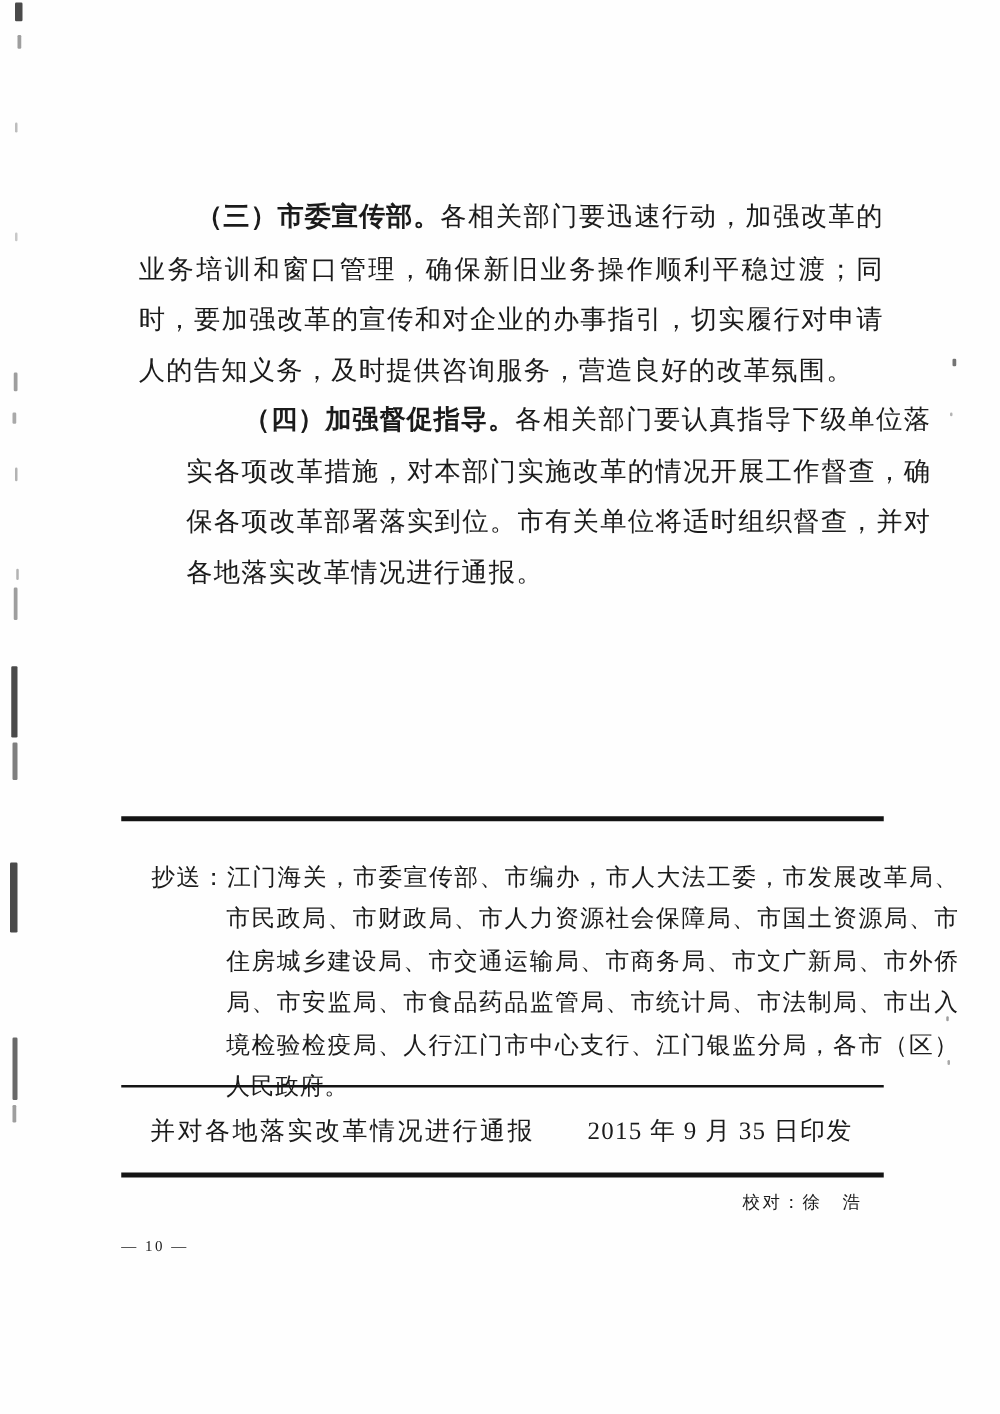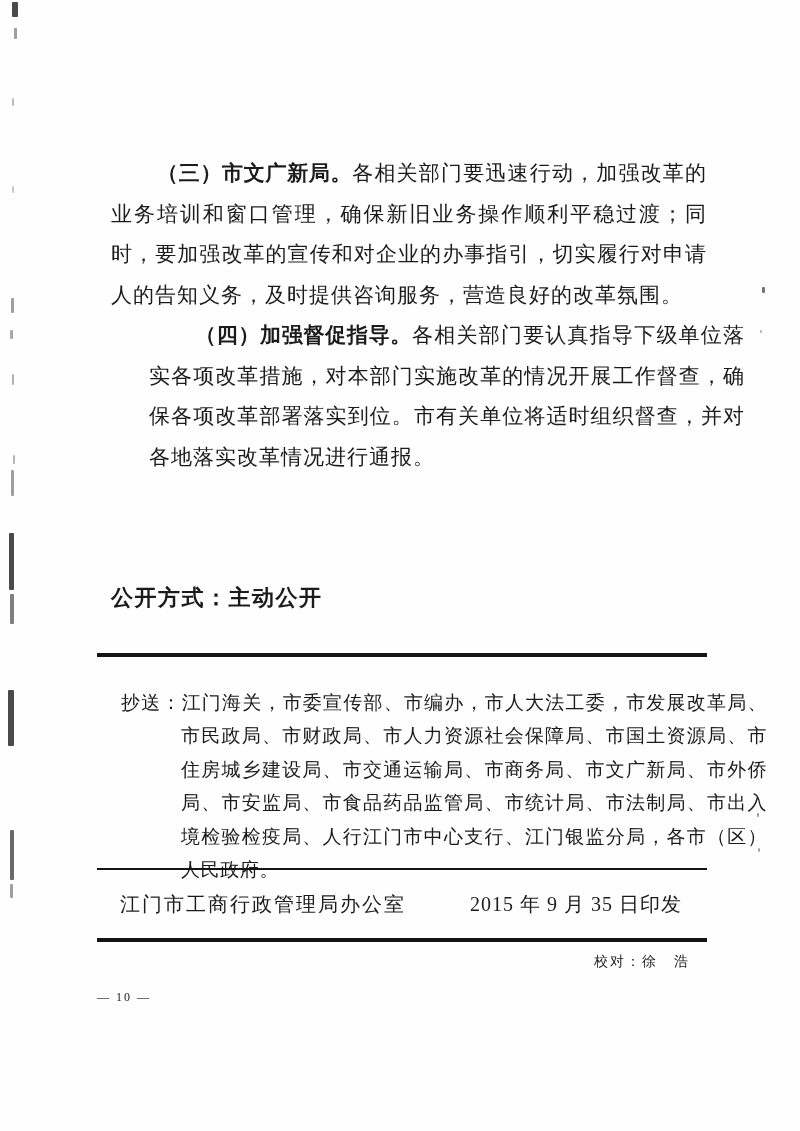--- a/index.html
+++ b/index.html
@@ -120,34 +120,33 @@
   .s1  { left: 762px; top: 287px; width: 3px; height: 6px; opacity: .65; }
   .s2  { left: 760px; top: 330px; width: 2px; height: 3px; opacity: .35; }
   .s3  { left: 757px; top: 813px; width: 2px; height: 4px; opacity: .45; }
   .s4  { left: 758px; top: 848px; width: 2px; height: 4px; opacity: .40; }
 </style>
 </head>
 <body>
 
 <div class="page">
 
-  <p class="body-para para-3"><span class="para-heading">（三）市文广新局。</span><span>各相关部门要迅速行动，加强改革的业务培训和窗口管理，确保新旧业务操作顺利平稳过渡；同时，要加强改革的宣传和对企业的办事指引，切实履行对申请人的告知义务，及时提供咨询服务，营造良好的改革氛围。</span></p>
+  <p class="body-para para-3"><span class="para-heading">（三）市委宣传部。</span><span>各相关部门要迅速行动，加强改革的业务培训和窗口管理，确保新旧业务操作顺利平稳过渡；同时，要加强改革的宣传和对企业的办事指引，切实履行对申请人的告知义务，及时提供咨询服务，营造良好的改革氛围。</span></p>
 
   <p class="body-para para-4"><span class="para-heading">（四）加强督促指导。</span><span>各相关部门要认真指导下级单位落实各项改革措施，对本部门实施改革的情况开展工作督查，确保各项改革部署落实到位。市有关单位将适时组织督查，并对各地落实改革情况进行通报。</span></p>
 
-  <div class="disclosure">公开方式：主动公开</div>
 
   <div class="rule rule-top"></div>
 
   <p class="cc-block"><span>抄送：</span><span>江门海关，市委宣传部、市编办，市人大法工委，市发展改革局、市民政局、市财政局、市人力资源社会保障局、市国土资源局、市住房城乡建设局、市交通运输局、市商务局、市文广新局、市外侨局、市安监局、市食品药品监管局、市统计局、市法制局、市出入境检验检疫局、人行江门市中心支行、江门银监分局，各市（区）人民政府。</span></p>
 
   <div class="rule rule-middle"></div>
 
   <div class="colophon-row">
-    <span class="issuing-office">江门市工商行政管理局办公室</span>
+    <span class="issuing-office">并对各地落实改革情况进行通报</span>
     <span class="print-date">2015 年 9 月 35 日印发</span>
   </div>
 
   <div class="rule rule-bottom"></div>
 
   <div class="proofline"><span>校对：</span><span>徐　浩</span></div>
 
   <div class="page-number">— 10 —</div>
 
   <div class="artifact a1"></div>

